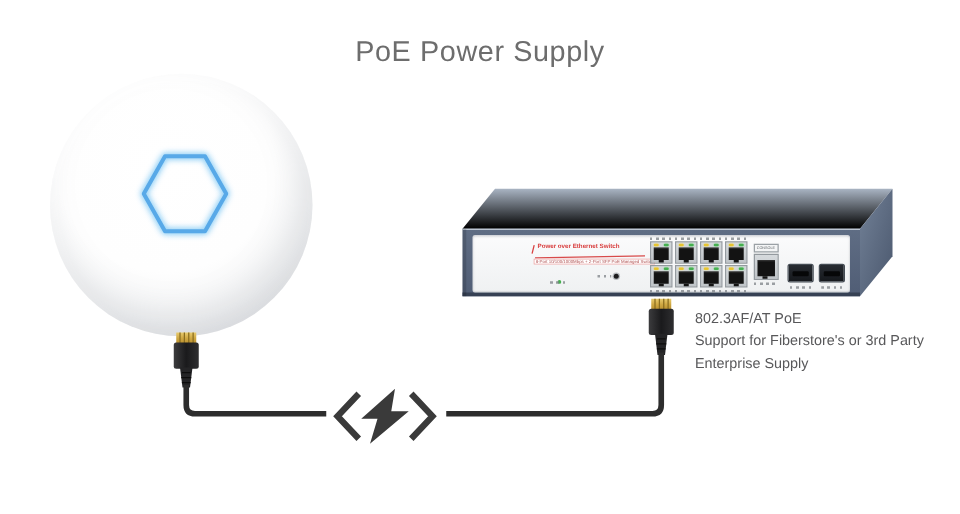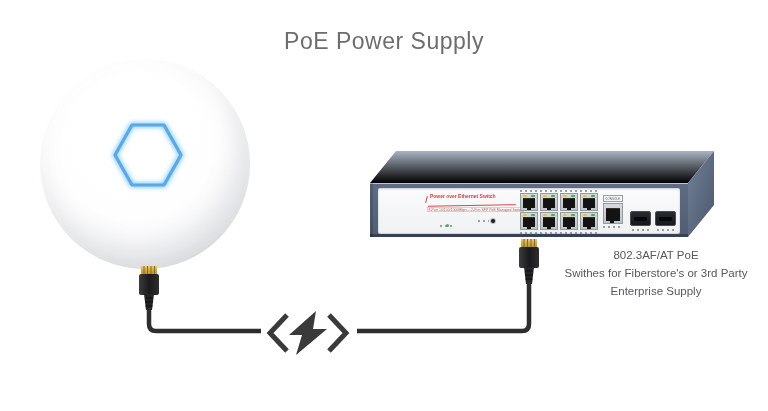--- a/index.html
+++ b/index.html
@@ -46,21 +46,21 @@
 
   .console-label{position:absolute;left:225px;top:7px;width:20px;height:7px;border:1px solid #9aa0a5;
                  display:flex;align-items:center;justify-content:center;background:#f4f5f6;}
   .console-label span{font-size:6px;color:#5c6166;transform:scale(.5);white-space:nowrap;}
   .console-port{left:225px;top:15px;position:absolute;}
   .sfp{position:absolute;width:21px;height:15px;background:linear-gradient(#272b31,#15181c);
        border:1px solid #454c54;border-radius:2px;}
   .sfp::after{content:"";position:absolute;left:3px;right:3px;top:5px;height:4px;background:#060708;border-radius:1px;}
 
   
-  .caption{position:absolute;left:556px;top:246px;width:200px;text-align:center;
+  .caption{position:absolute;left:556px;top:246px;width:200px;text-align:left;
            font-size:11.5px;line-height:18px;color:#58585a;}
 
   
   .abs{position:absolute;}
 </style>
 </head>
 <body>
 
 <div id="stage">
 
@@ -211,17 +211,17 @@
     <div class="marks" style="left:225px;top:38px;width:20px;"></div>
 
     <div class="sfp" style="left:252px;top:23px;"></div>
     <div class="sfp" style="left:277px;top:23px;"></div>
     <div class="marks" style="left:254px;top:41px;width:17px;"></div>
     <div class="marks" style="left:279px;top:41px;width:17px;"></div>
   </div>
 
   <div class="caption">
     <div>802.3AF/AT PoE</div>
-    <div>Swithes for Fiberstore's or 3rd Party</div>
+    <div>Support for Fiberstore's or 3rd Party</div>
     <div>Enterprise Supply</div>
   </div>
 
 </div>
 
 </body></html>

